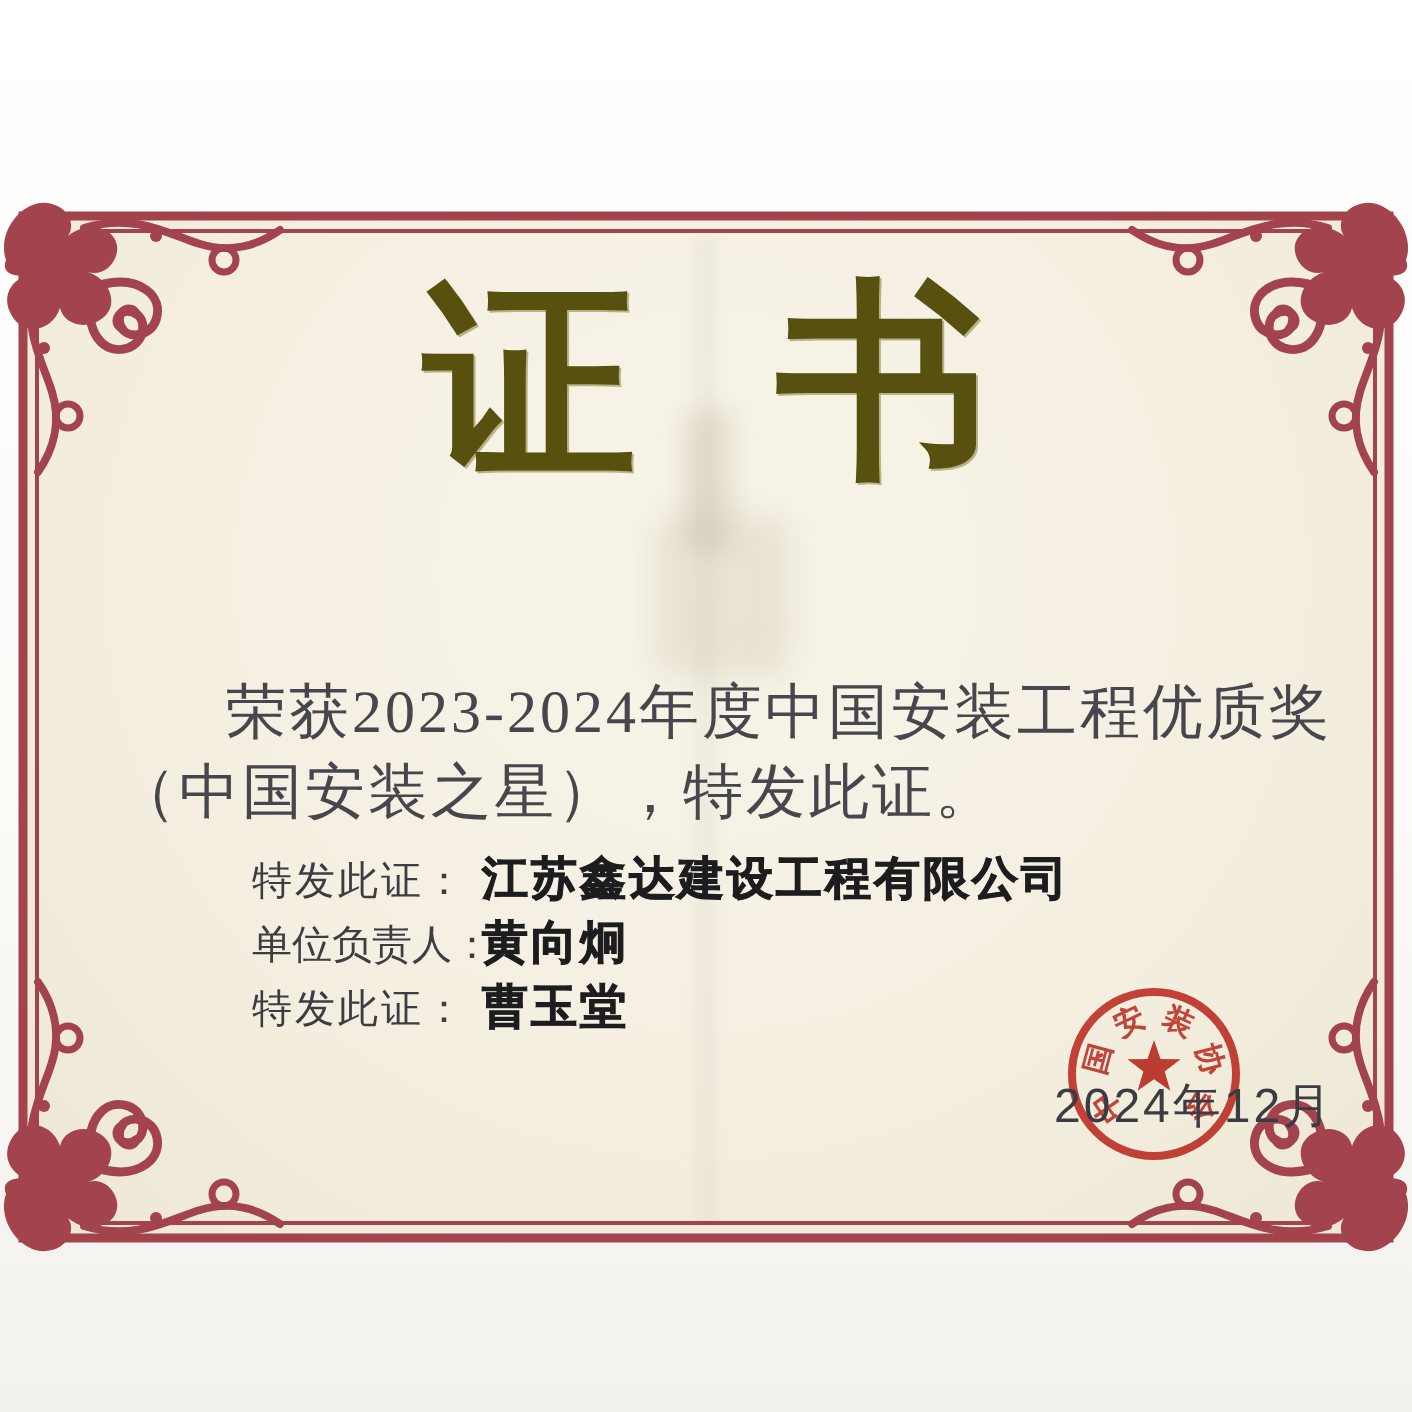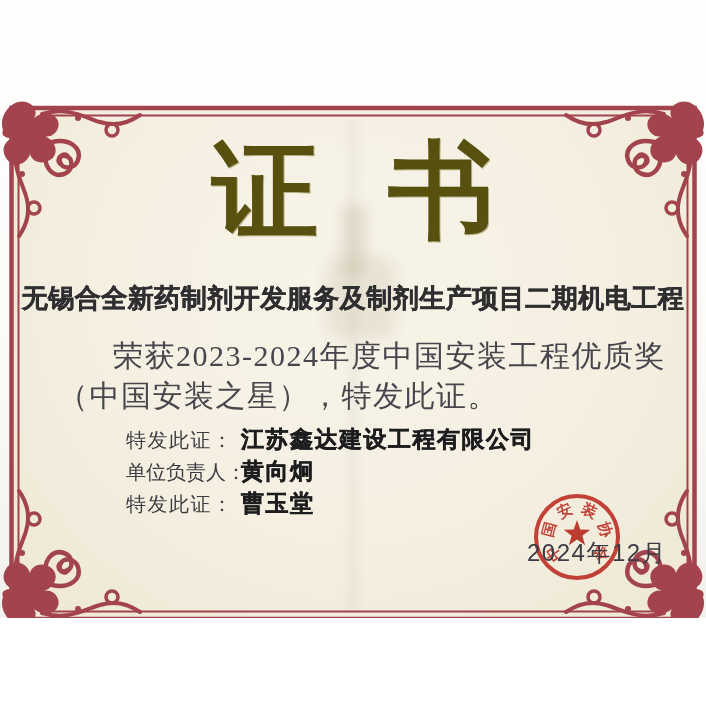--- a/index.html
+++ b/index.html
@@ -2,21 +2,21 @@
 <html><head>
 <meta charset="utf-8">
 <style>
   html,body{margin:0;padding:0;}
   body{
     width:706px;height:706px;
     background:#ffffff;
     font-family:"Liberation Sans","DejaVu Sans",sans-serif;
   }
   .stage{
-    position:relative;width:706px;height:618px;overflow:hidden;
+    position:relative;width:706px;height:706px;overflow:hidden;
     background:linear-gradient(180deg,#ffffff 0%,#fcfbf8 55%,#f3f1ed 100%);
   }
   
   .inner-bg{
     position:absolute;left:11px;top:108px;width:684px;height:511px;
     background:radial-gradient(ellipse at 50% 35%,#f8f4e9 0%,#f4efe1 55%,#eee7d4 100%);
   }
   
   .wm-top{
     position:absolute;left:341px;top:205px;width:26px;height:70px;
@@ -111,21 +111,20 @@
 
     <path d="M46,115.5 H660 L687.5,143 V584 L660,611.5 H46 L18.5,584 V143 Z" fill="none" stroke="#a3434e" stroke-width="2"></path>
     <use href="#corn" transform="translate(12,108)"></use>
     <use href="#corn" transform="translate(694,108) scale(-1,1)"></use>
     <use href="#corn" transform="translate(12,619) scale(1,-1)"></use>
     <use href="#corn" transform="translate(694,619) scale(-1,-1)"></use>
   </svg>
 
   <h1 class="title">证书</h1>
 
-  <div class="project">无锡合全新药制剂开发服务及制剂生产项目二期机电工程</div>
 
   <div class="award1">荣获2023-2024年度中国安装工程优质奖</div>
   <div class="award2">（中国安装之星），特发此证。</div>
 
   <div class="fields">
     <div class="frow">
       <span class="flabel">特发此证：</span><span class="fvalue">江苏鑫达建设工程有限公司</span>
     </div>
     <div class="frow">
       <span class="flabel">单位负责人：</span><span class="fvalue">黄向炯</span>

